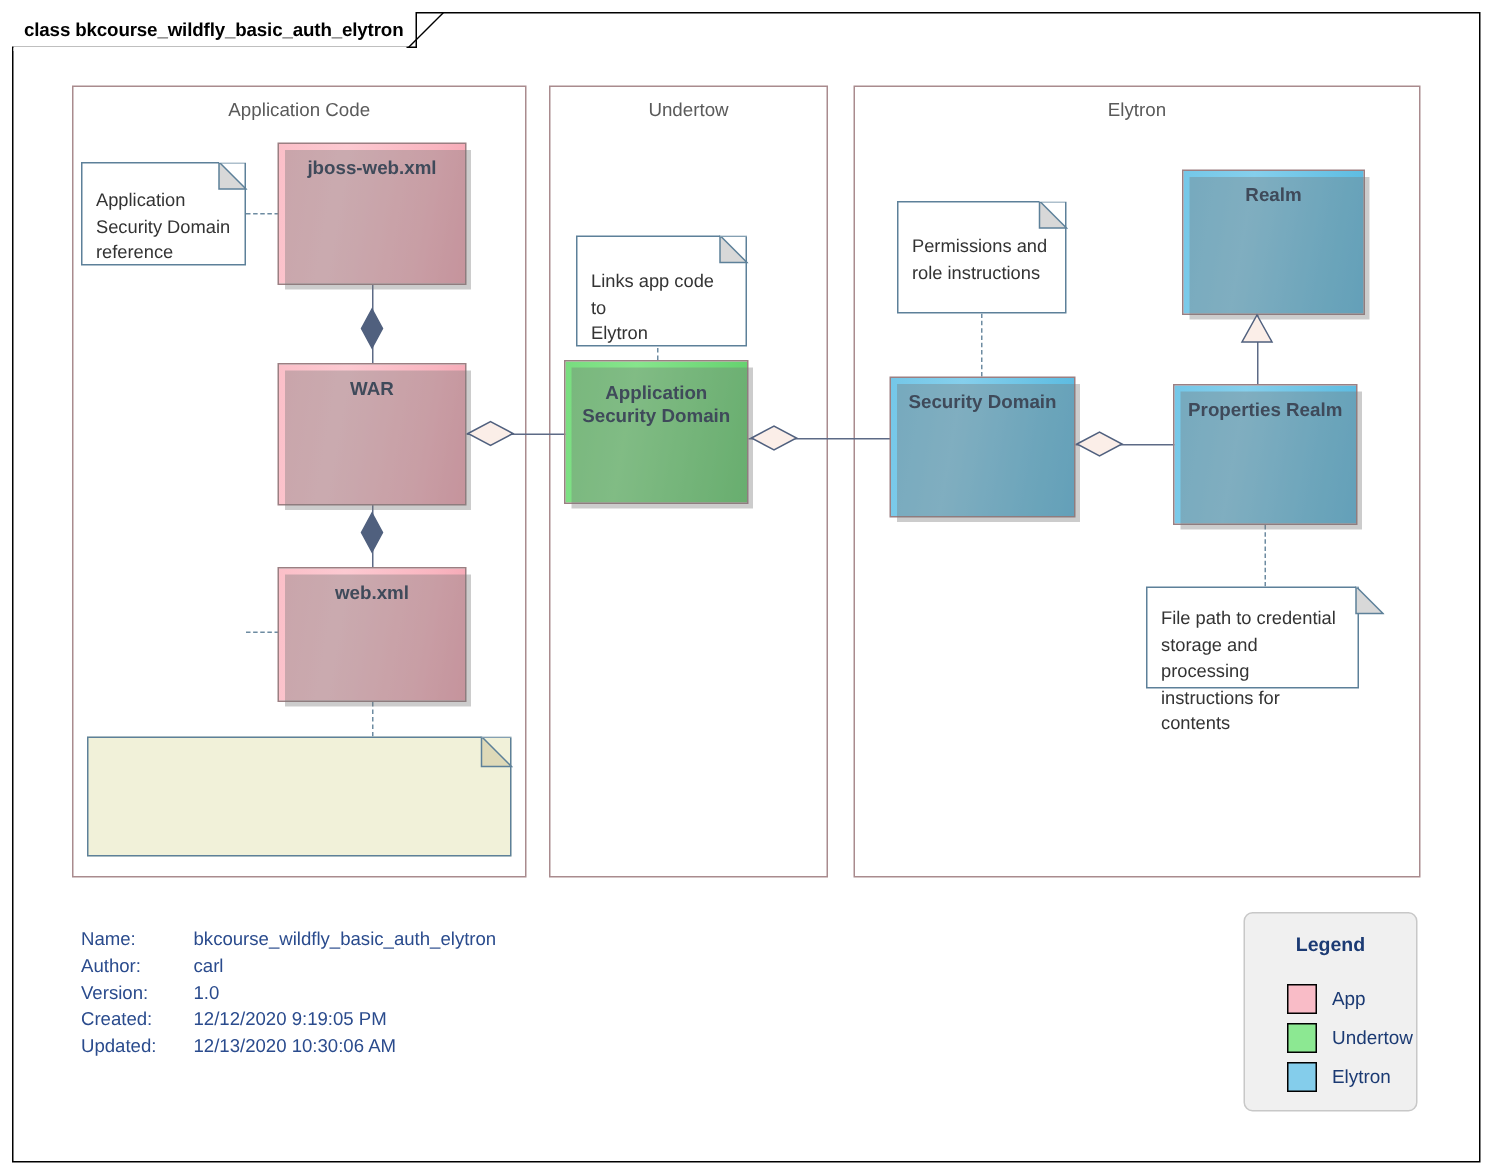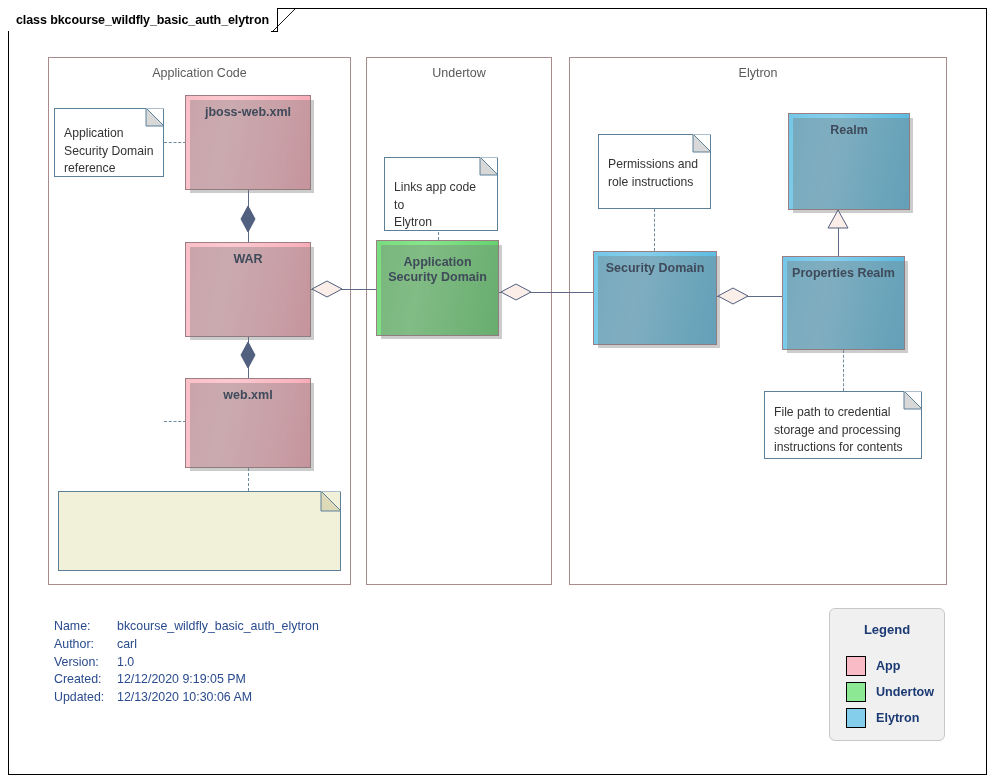--- a/index.html
+++ b/index.html
@@ -162,21 +162,21 @@
 
   
   .meta {
     position: absolute;
     left: 54px;
     top: 618px;
     font-size: 12.4px;
     color: #2a4b8d;
     line-height: 17.8px;
   }
-  .meta-row { display: flex; }
+  .meta-row { display: flex; gap: 12px; }
   .meta-key { width: 63px; flex: 0 0 63px; }
   .meta-val { }
 
   
   .legend {
     position: absolute;
     left: 829px;
     top: 608px;
     width: 116px;
     height: 133px;
@@ -190,22 +190,21 @@
     top: 13px;
     left: 0; right: 0;
     text-align: center;
     font-size: 13px;
     font-weight: bold;
     color: #1b3a73;
   }
   .legend-items {
     position: absolute;
     top: 44px;
-    left: 16px;
-    font-weight: bold;
+    left: 28px;
   }
   .legend-row {
     display: flex;
     align-items: center;
     height: 26px;
   }
   .legend-swatch {
     width: 20px;
     height: 20px;
     border: 1px solid #000000;
@@ -335,21 +334,21 @@
 
   <div class="note" style="left:598px; top:134px; width:113px; height:75px;">
     <svg width="114" height="76" viewBox="0 0 114 76" style="position:absolute;left:-1px;top:-1px;">
       <polygon points="95,0 113,18 95,18" fill="#d8d8d8" stroke="#5d8099" stroke-width="1"></polygon>
       <rect x="95" y="-1" width="19" height="1.5" fill="#ffffff"></rect>
     </svg>
     <div class="note-text" style="top:21px;">Permissions and
 role instructions</div>
   </div>
 
-  <div class="note" style="left:764px; top:391px; width:158px; height:68px;">
+  <div class="note" style="left:764px; top:391px; width:142px; height:68px;">
     <svg width="159" height="69" viewBox="0 0 159 69" style="position:absolute;left:-1px;top:-1px;">
       <polygon points="140,0 158,18 140,18" fill="#d8d8d8" stroke="#5d8099" stroke-width="1"></polygon>
       <rect x="140" y="-1" width="19" height="1.5" fill="#ffffff"></rect>
     </svg>
     <div class="note-text" style="top:12px;">File path to credential
 storage and processing
 instructions for contents</div>
   </div>
 
   <div class="meta">

